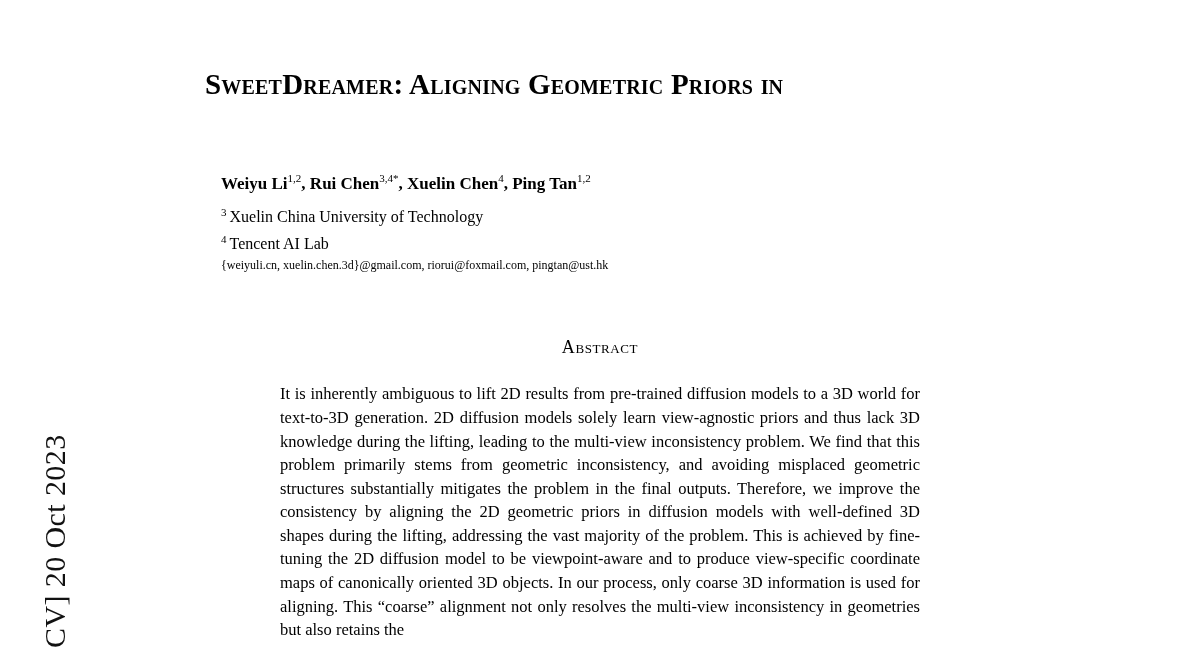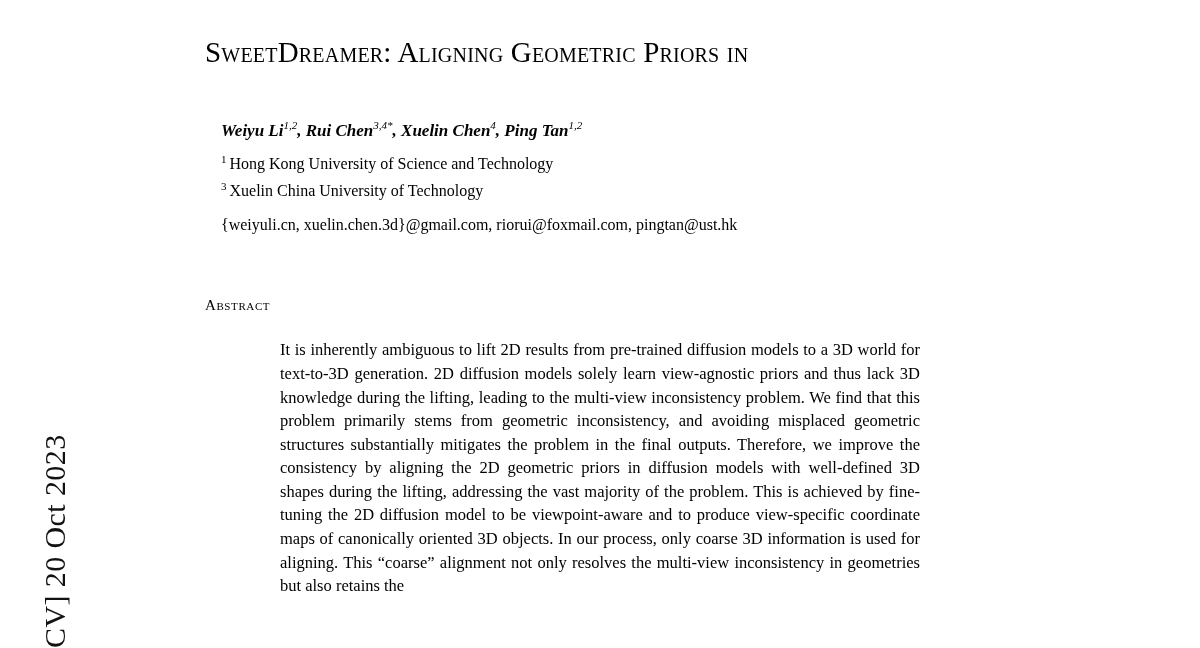--- a/index.html
+++ b/index.html
@@ -43,43 +43,42 @@
   .page {
     position: absolute;
     left: 205px;
     top: 0;
     width: 790px;
     height: 648px;
   }
 
   .title {
     margin: 0;
-    padding-top: 32px;
+    padding-top: 64px;
     font-family: "Liberation Serif", serif;
-    font-weight: normal;
+    font-weight: bold;
     font-size: 29px;
     line-height: 40px;
     letter-spacing: 0.2px;
     color: #000;
   }
   
   .title .sc {
     font-variant: small-caps;
   }
   .title-line2 {
     display: block;
   }
 
   .authors {
-    margin-top: 42px;
+    margin-top: 63px;
     padding-left: 16px;
     font-size: 17px;
     font-weight: bold;
     line-height: 22px;
-    font-style: italic;
   }
   .authors sup, .affil sup {
     font-weight: normal;
     font-size: 11px;
     vertical-align: super;
   }
   .affil-list {
     padding-left: 16px;
     margin-top: 6px;
   }
@@ -88,28 +87,29 @@
     line-height: 22px;
     font-weight: normal;
   }
   .affil .num {
     font-size: 11px;
     vertical-align: super;
     margin-right: 3px;
   }
   .emails {
     padding-left: 16px;
-    margin-top: 13px;
-    font-size: 16px;
+    margin-top: 0;
+    font-size: 12px;
     line-height: 20px;
   }
 
   .abstract-heading {
+    text-align: center;
     margin-top: 62px;
-    font-size: 15px;
+    font-size: 18px;
     font-variant: small-caps;
     letter-spacing: 0.6px;
   }
 
   .abstract-body {
     margin: 24px auto 0 auto;
     width: 640px;
     font-size: 16.5px;
     line-height: 23.6px;
     text-align: justify;
@@ -132,22 +132,22 @@
   </h1>
 
   <div class="authors">
     <span><span>Weiyu Li</span><sup>1,2</sup></span>,
     <span><span>Rui Chen</span><sup>3,4*</sup></span>,
     <span><span>Xuelin Chen</span><sup>4</sup></span>,
     <span><span>Ping Tan</span><sup>1,2</sup></span>
   </div>
 
   <div class="affil-list">
-    <div class="affil"><span class="num">1</span><span>Hong Kong University of Science and Technology</span></div>
     <div class="affil"><span class="num">3</span><span>Xuelin China University of Technology</span></div>
+    <div class="affil"><span class="num">4</span><span>Tencent AI Lab</span></div>
   </div>
 
   <div class="emails">{weiyuli.cn, xuelin.chen.3d}@gmail.com, riorui@foxmail.com, pingtan@ust.hk</div>
 
   <div class="abstract-heading">Abstract</div>
 
   <div class="abstract-body">
     <p>It is inherently ambiguous to lift 2D results from pre-trained diffusion models to a 3D world for text-to-3D generation. 2D diffusion models solely learn view-agnostic priors and thus lack 3D knowledge during the lifting, leading to the multi-view inconsistency problem. We find that this problem primarily stems from geometric inconsistency, and avoiding misplaced geometric structures substantially mitigates the problem in the final outputs. Therefore, we improve the consistency by aligning the 2D geometric priors in diffusion models with well-defined 3D shapes during the lifting, addressing the vast majority of the problem. This is achieved by fine-tuning the 2D diffusion model to be viewpoint-aware and to produce view-specific coordinate maps of canonically oriented 3D objects. In our process, only coarse 3D information is used for aligning. This “coarse” alignment not only resolves the multi-view inconsistency in geometries but also retains the</p>
   </div>
 

